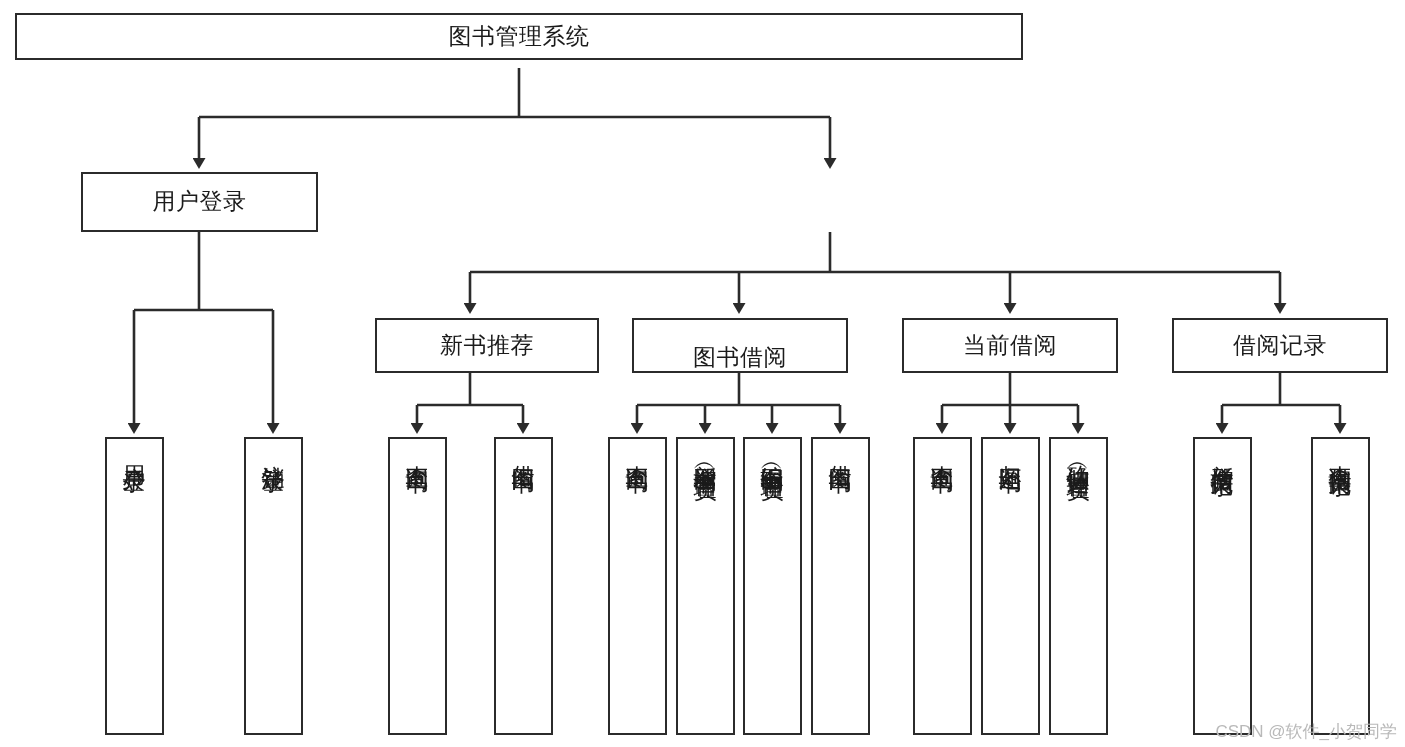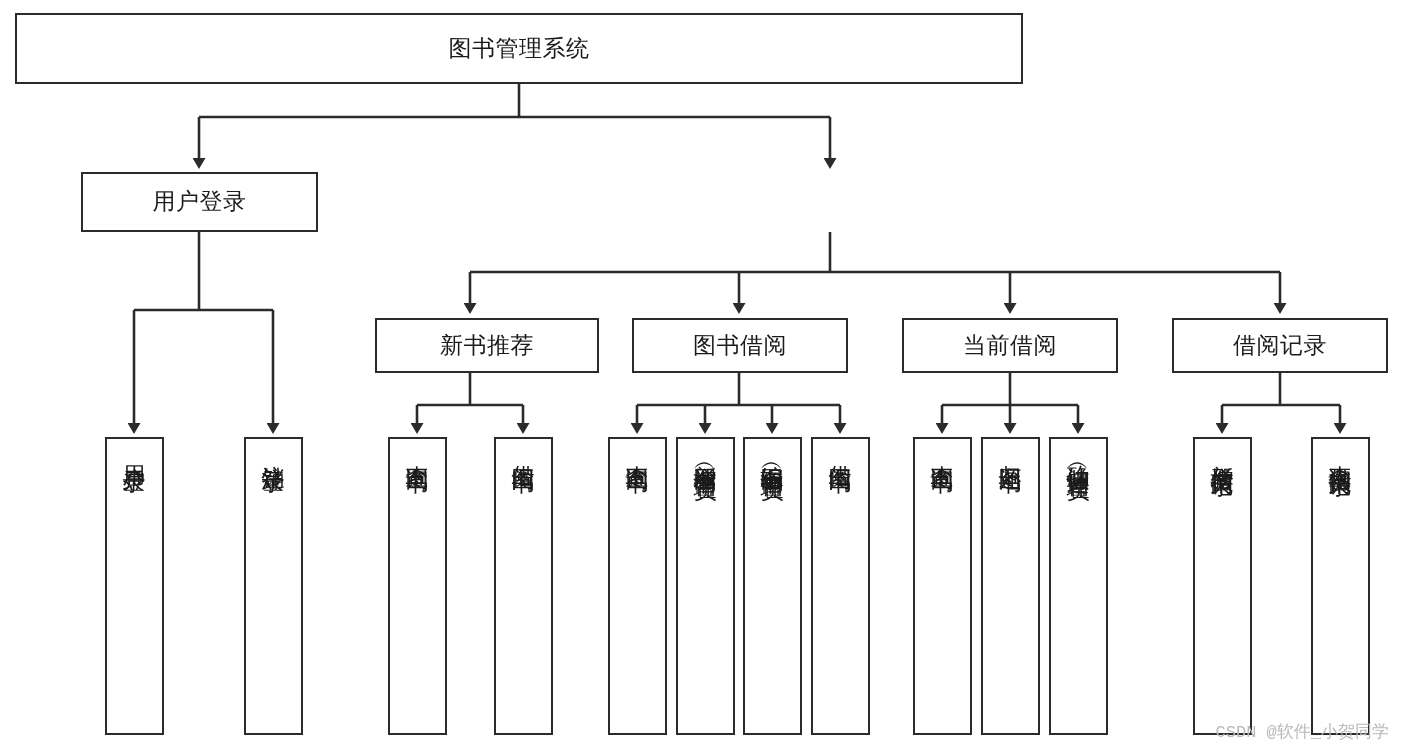--- a/index.html
+++ b/index.html
@@ -56,27 +56,27 @@
   .node.vert .label {
     writing-mode: vertical-rl;
     text-orientation: upright;
     font-size: 23px;
     line-height: 1.05;
     letter-spacing: 2px;
     white-space: nowrap;
   }
   .watermark {
     position: absolute;
-    right: 16px;
+    right: 8px;
     bottom: 4px;
     font-size: 17px;
     color: #b9b9b9;
     z-index: 5;
     white-space: nowrap;
-    font-family: Liberation Mono, monospace;
+    font-family: Liberation Sans, sans-serif;
   }
 </style>
 </head>
 <body>
 
 <div id="canvas">
 
   <svg id="wires" viewBox="0 0 1405 747" xmlns="http://www.w3.org/2000/svg">
     <defs>
       <marker id="arw" markerWidth="11" markerHeight="13" refX="1" refY="6.5" orient="auto" markerUnits="userSpaceOnUse">
@@ -122,32 +122,32 @@
       <path d="M1010,405 L1010,424" marker-end="url(#arw)"></path>
       <path d="M1078,405 L1078,424" marker-end="url(#arw)"></path>
 
       <path d="M1280,373 L1280,405"></path>
       <path d="M1222,405 L1340,405"></path>
       <path d="M1222,405 L1222,424" marker-end="url(#arw)"></path>
       <path d="M1340,405 L1340,424" marker-end="url(#arw)"></path>
     </g>
   </svg>
 
-  <div class="node horiz" style="left:15px; top:13px; width:1008px; height:71px;">
+  <div class="node horiz" style="left:15px; top:13px; width:1008px; height:47px;">
     <span class="label">图书管理系统</span>
   </div>
 
   <div class="node horiz" style="left:81px; top:172px; width:237px; height:60px;">
     <span class="label">用户登录</span>
   </div>
 
   <div class="node horiz" style="left:362px; top:318px; width:224px; height:55px;margin-left:13px;">
     <span class="label">新书推荐</span>
   </div>
-  <div class="node horiz" style="left:632px; top:318px; width:216px; height:55px;">
+  <div class="node horiz" style="left:632px; top:318px; width:216px; height:55px;align-items:flex-end;">
     <span class="label">图书借阅</span>
   </div>
   <div class="node horiz" style="left:1172px; top:318px; width:216px; height:55px;">
     <span class="label">借阅记录</span>
   </div>
   <div class="node horiz" style="left:902px; top:318px; width:216px; height:55px;">
     <span class="label">当前借阅</span>
   </div>
 
   <div class="node vert" style="left:105px; top:437px; width:59px; height:298px;">

